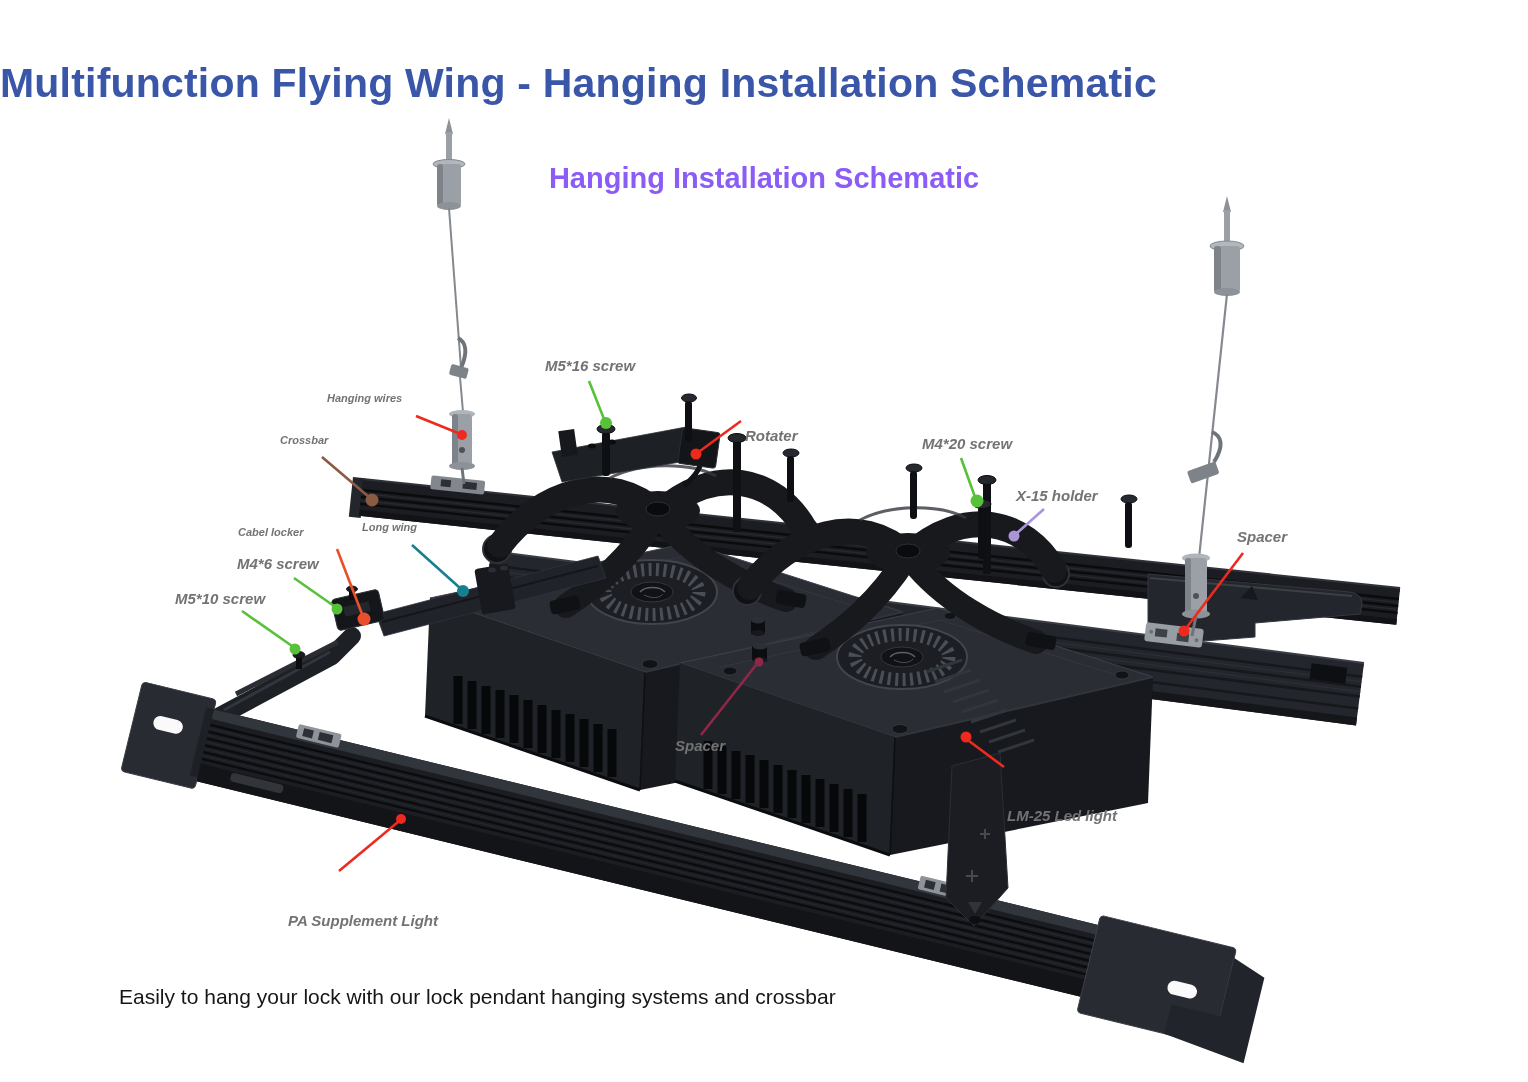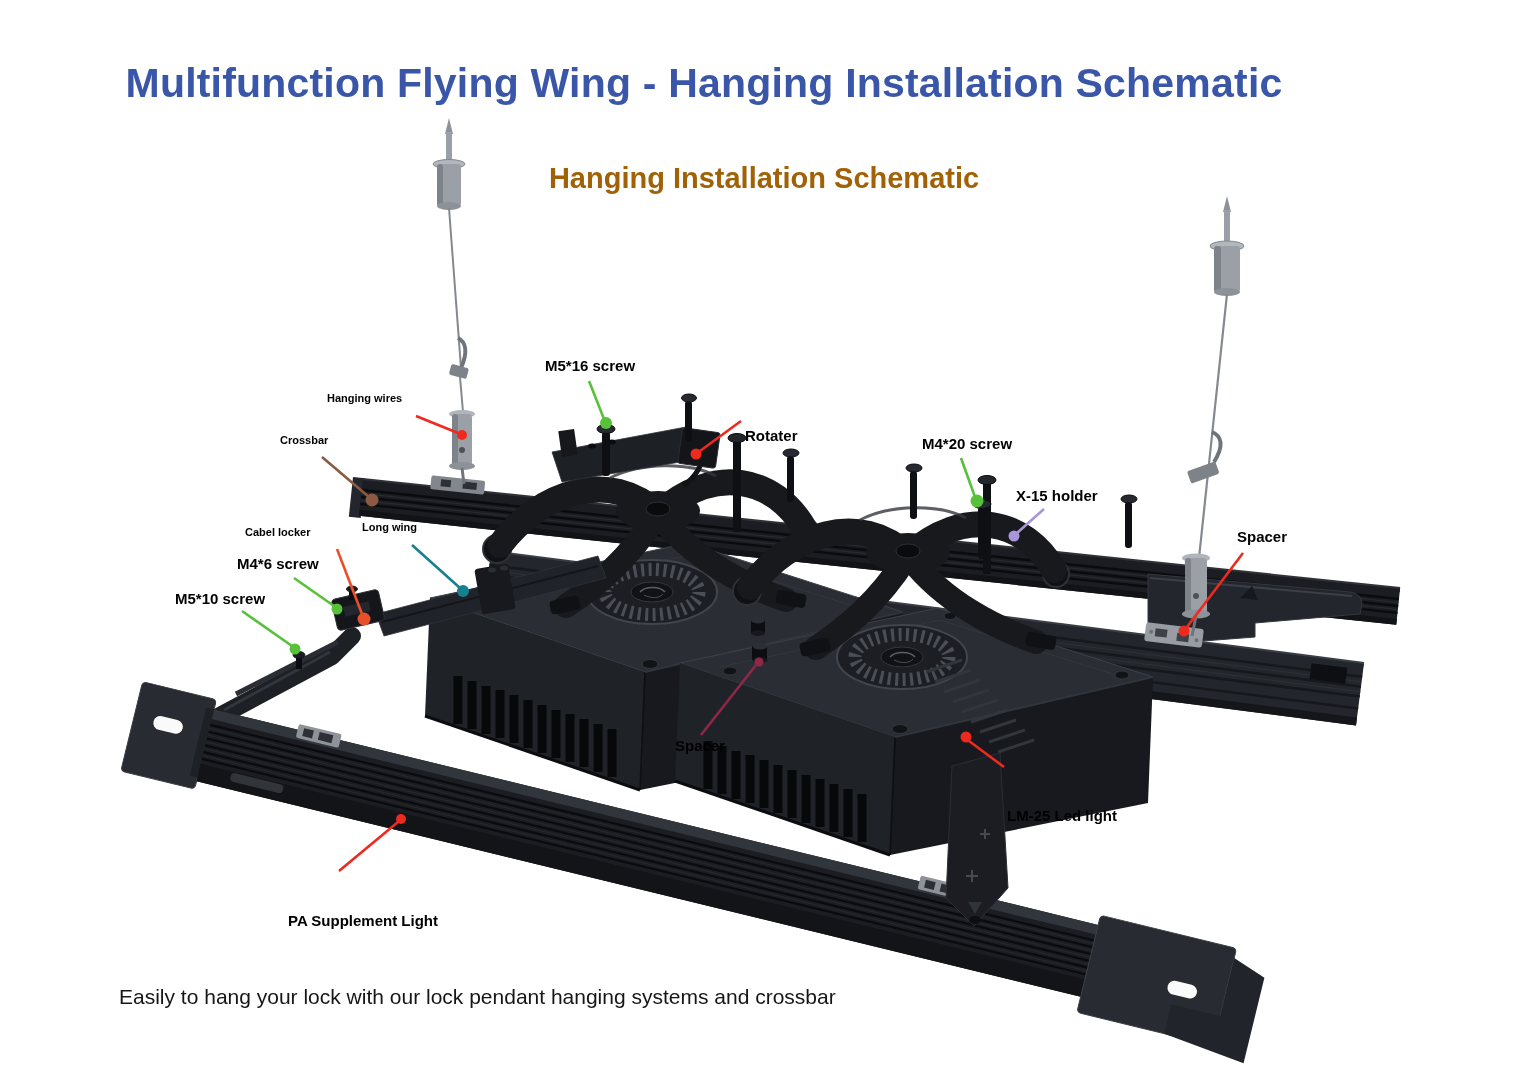--- a/index.html
+++ b/index.html
@@ -1,33 +1,33 @@
 <!DOCTYPE html>
 <html><head>
 <meta charset="utf-8">
 <style>
   html,body{margin:0;padding:0;}
   body{
     width:1528px;height:1082px;background:#ffffff;position:relative;overflow:hidden;
     font-family:"Liberation Sans",sans-serif;
   }
   .page-title{
-    position:absolute;top:60px;left:0;width:1408px;text-align:center;
+    position:absolute;top:60px;left:0;width:1408px;text-align:left;
     font-size:41px;font-weight:bold;color:#3a56a8;letter-spacing:0.2px;
   }
   .page-subtitle{
     position:absolute;top:162px;left:0;width:1528px;text-align:center;
-    font-size:29px;font-weight:bold;color:#a16207;
+    font-size:29px;font-weight:bold;color:#8b5cf6;
   }
   .page-caption{
     position:absolute;left:119px;top:985px;font-size:21px;color:#161616;
   }
   .render-svg{position:absolute;left:0;top:0;}
   .callout{
-    position:absolute;font-weight:bold;color:#000000;white-space:nowrap;line-height:1.1;
+    position:absolute;font-weight:bold;color:#737373;white-space:nowrap;line-height:1.1;font-style:italic;
   }
   .co-lg{font-size:11px;}
   .co-sm{font-size:15px;}
 </style>
 </head>
 <body>
 
 <div class="page-title">Multifunction Flying Wing - Hanging Installation Schematic</div>
 <div class="page-subtitle">Hanging Installation Schematic</div>
 
@@ -273,21 +273,21 @@
     <circle cx="401" cy="819" r="5" fill="#ee2a1f"></circle>
   </g>
 </svg>
 
 <div class="callout co-lg" style="left:327px;top:392px;">Hanging wires</div>
 <div class="callout co-lg" style="left:280px;top:434px;">Crossbar</div>
 <div class="callout co-sm" style="left:545px;top:358px;">M5*16 screw</div>
 <div class="callout co-sm" style="left:745px;top:404px;margin-top:24px;">Rotater</div>
 <div class="callout co-sm" style="left:922px;top:436px;text-align:right;">M4*20 screw</div>
 <div class="callout co-sm" style="left:1016px;top:488px;">X-15 holder</div>
-<div class="callout co-lg" style="left:245px;top:526px;">Cabel locker</div>
+<div class="callout co-lg" style="left:238px;top:526px;">Cabel locker</div>
 <div class="callout co-lg" style="left:362px;top:521px;">Long wing</div>
 <div class="callout co-sm" style="left:237px;top:556px;">M4*6 screw</div>
 <div class="callout co-sm" style="left:175px;top:591px;text-align:right;">M5*10 screw</div>
 <div class="callout co-sm" style="left:1237px;top:529px;">Spacer</div>
 <div class="callout co-sm" style="left:675px;top:738px;text-align:center;">Spacer</div>
 <div class="callout co-sm" style="left:1007px;top:760px;margin-top:48px;">LM-25 Led light</div>
 <div class="callout co-sm" style="left:288px;top:876px;margin-top:37px;">PA Supplement Light</div>
 
 <div class="page-caption">Easily to hang your lock with our lock pendant hanging systems and crossbar</div>
 

